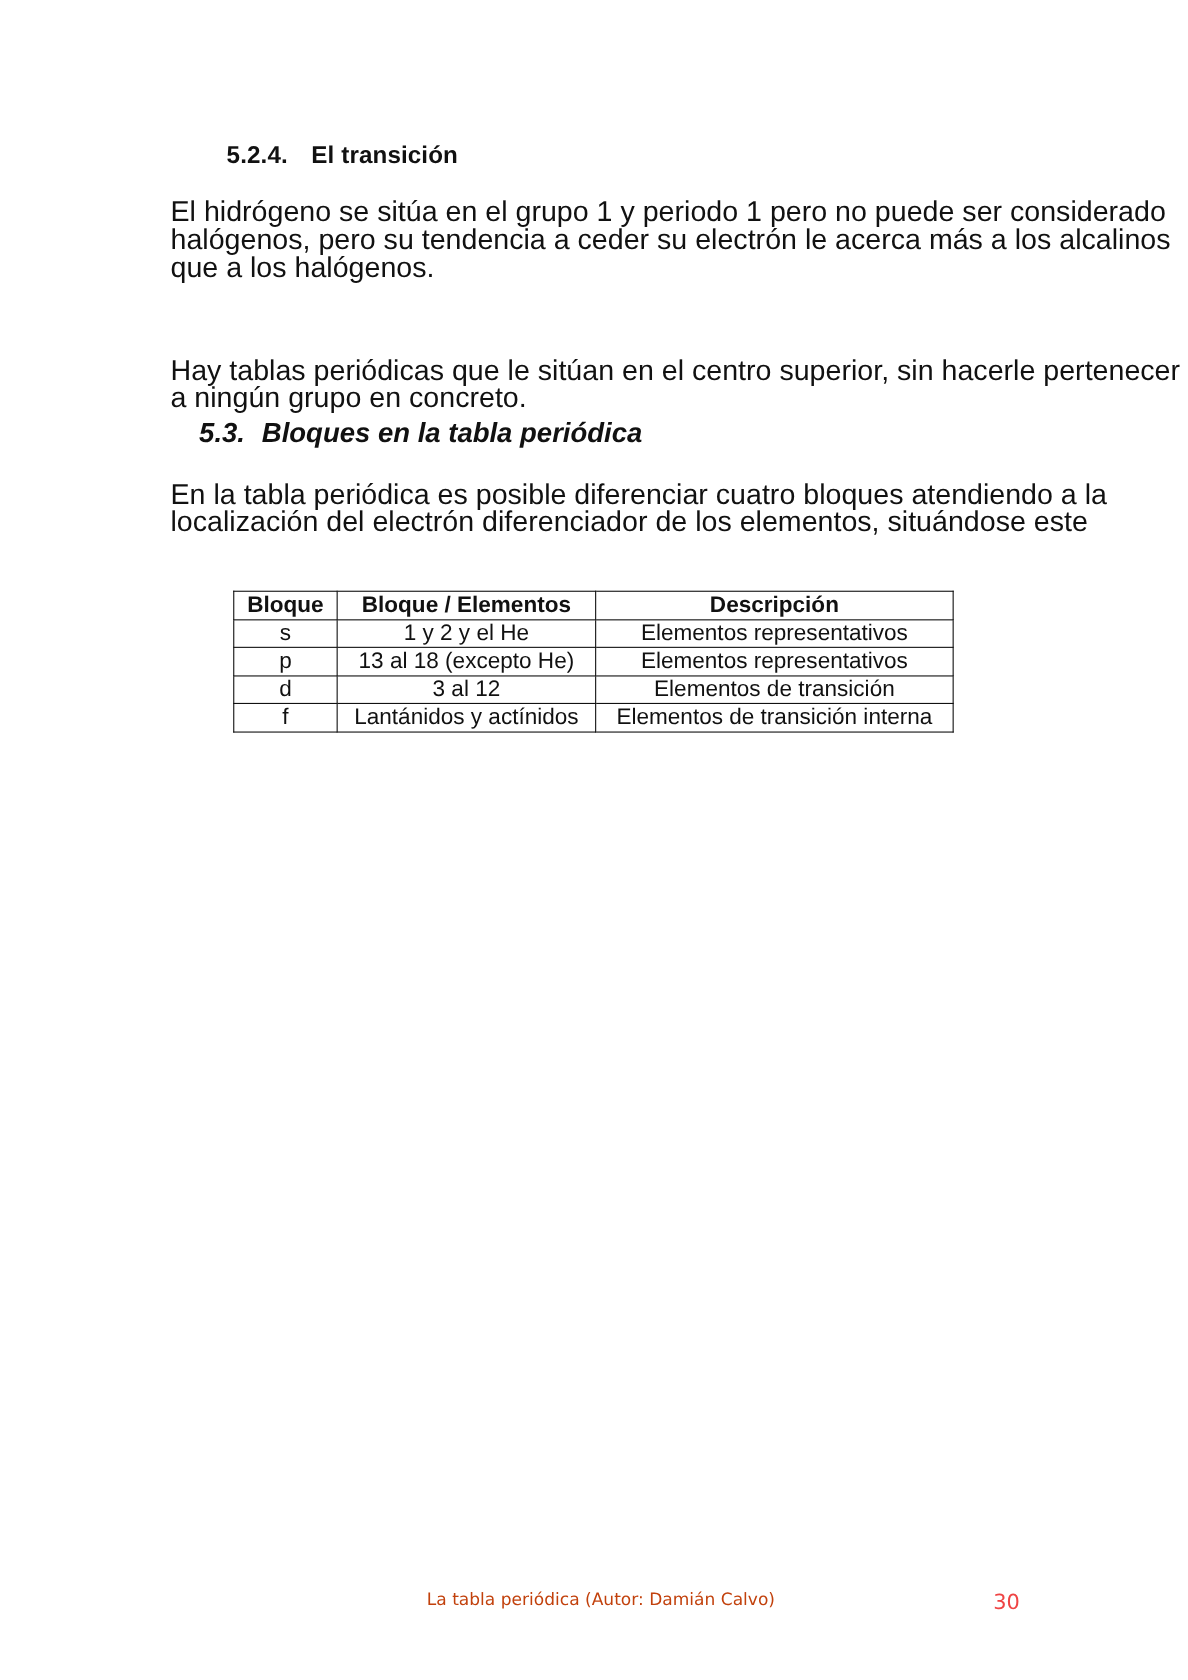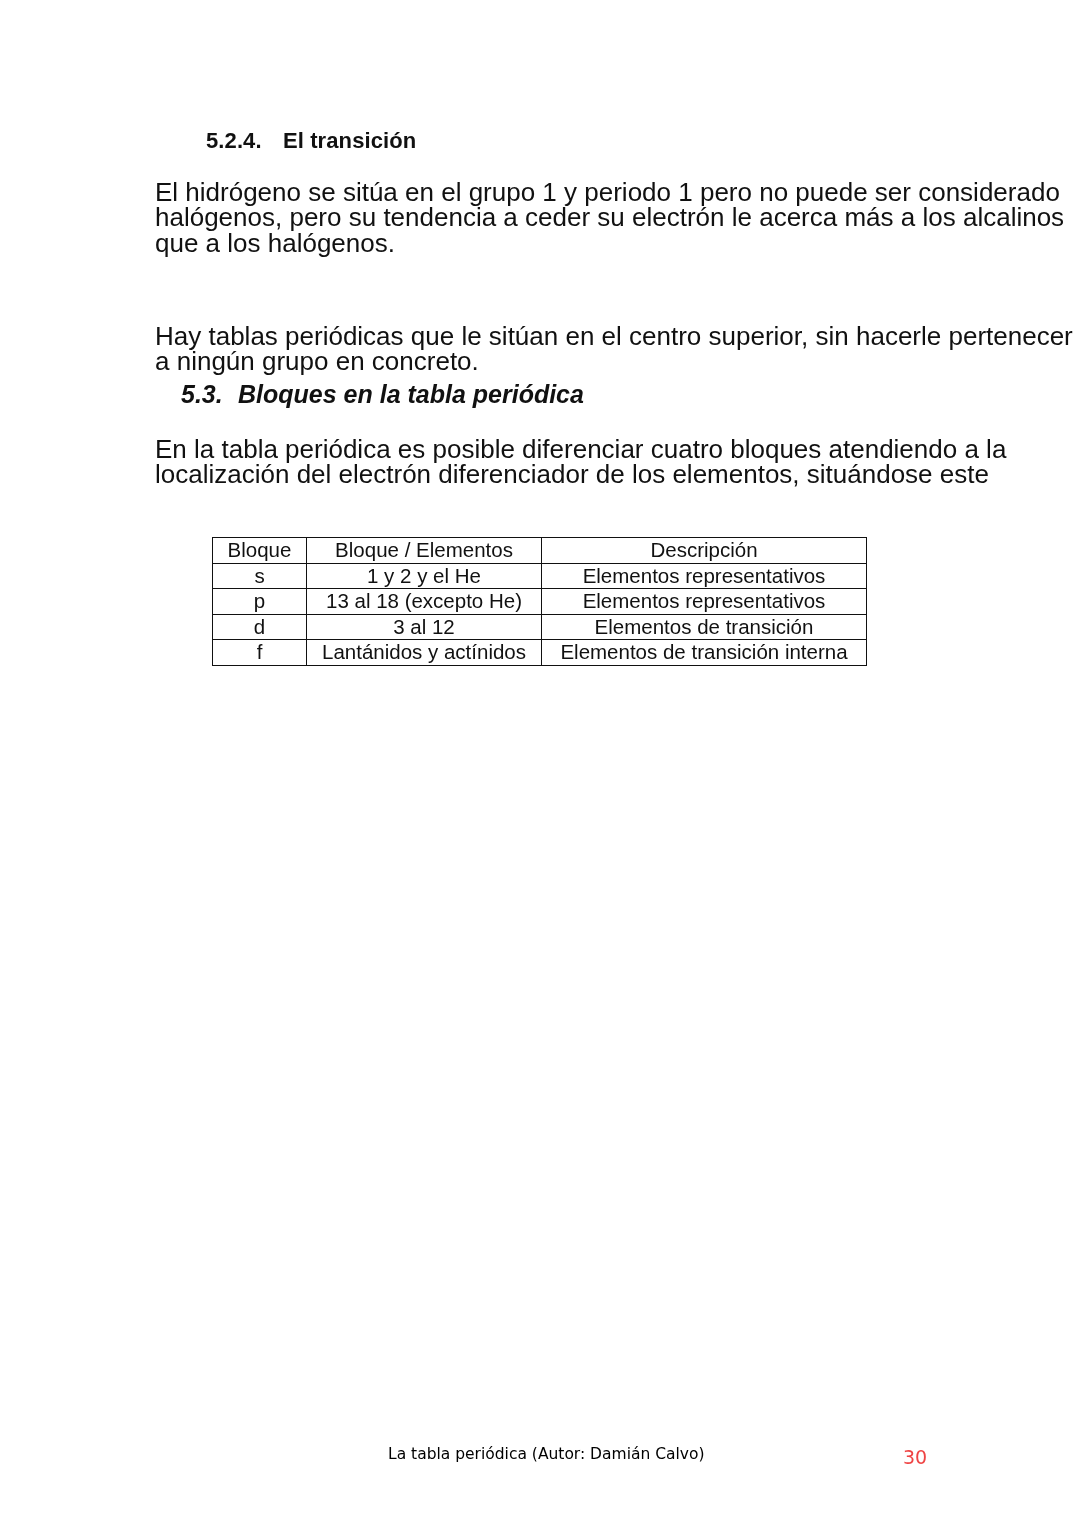--- a/index.html
+++ b/index.html
@@ -7,23 +7,23 @@
   .page { position: absolute; inset: 0; }
   .h4 { position: absolute; left: 206px; top: 128px; font-size: 22px; font-weight: bold; letter-spacing: 0.1px; }
   .h4 .num { display: inline-block; width: 77px; }
   .para { position: absolute; left: 155px; width: 770px; font-size: 26px; line-height: 25.3px; text-align: justify; }
   .para .line { display: block; text-align: justify; text-align-last: justify; height: 25.3px; white-space: nowrap; }
   .para .line.last { text-align-last: left; }
   .h3 { position: absolute; left: 181px; top: 380px; font-size: 25px; font-weight: bold; font-style: italic; }
   .h3 .num { display: inline-block; width: 57px; }
   table.blocks { position: absolute; left: 212px; top: 537px; border-collapse: collapse; font-size: 20.5px; }
   table.blocks td, table.blocks th { border: 1.5px solid #111; padding: 0 6px; height: 24.5px; line-height: 24px; text-align: center; white-space: nowrap; }
-  table.blocks th { font-weight: normal; }
+  table.blocks th { font-weight: bold; }
   .c1 { width: 81px; } .c2 { width: 222px; } .c3 { width: 312px; }
-  .footer { position: absolute; top: 1445px; left: 388px; font-family: "DejaVu Sans", sans-serif; font-size: 15.5px; color: #000000; }
+  .footer { position: absolute; top: 1445px; left: 388px; font-family: "DejaVu Sans", sans-serif; font-size: 15.5px; color: #c2410c; }
   .pagenum { position: absolute; top: 1446px; left: 903px; font-family: "DejaVu Sans", sans-serif; font-size: 19px; color: #ef4444; }
 </style>
 </head>
 <body>
 
 <div class="page">
 
   <div class="h4">
     <span class="num">5.2.4.</span><span>El transición</span>
   </div>

